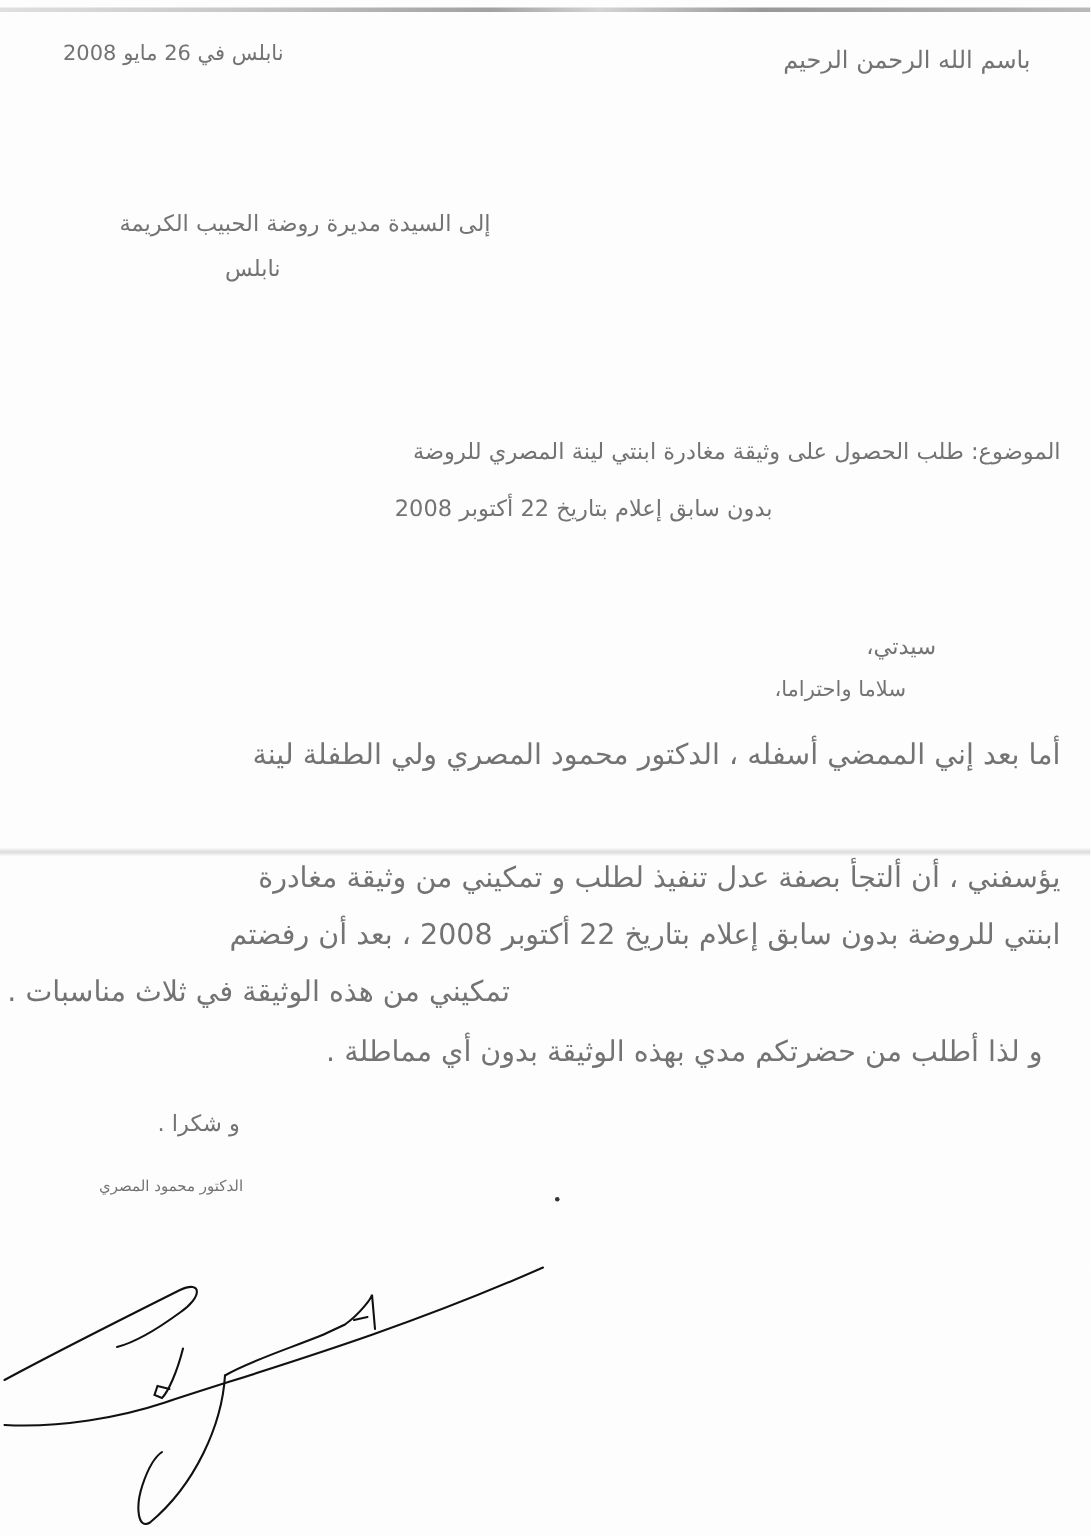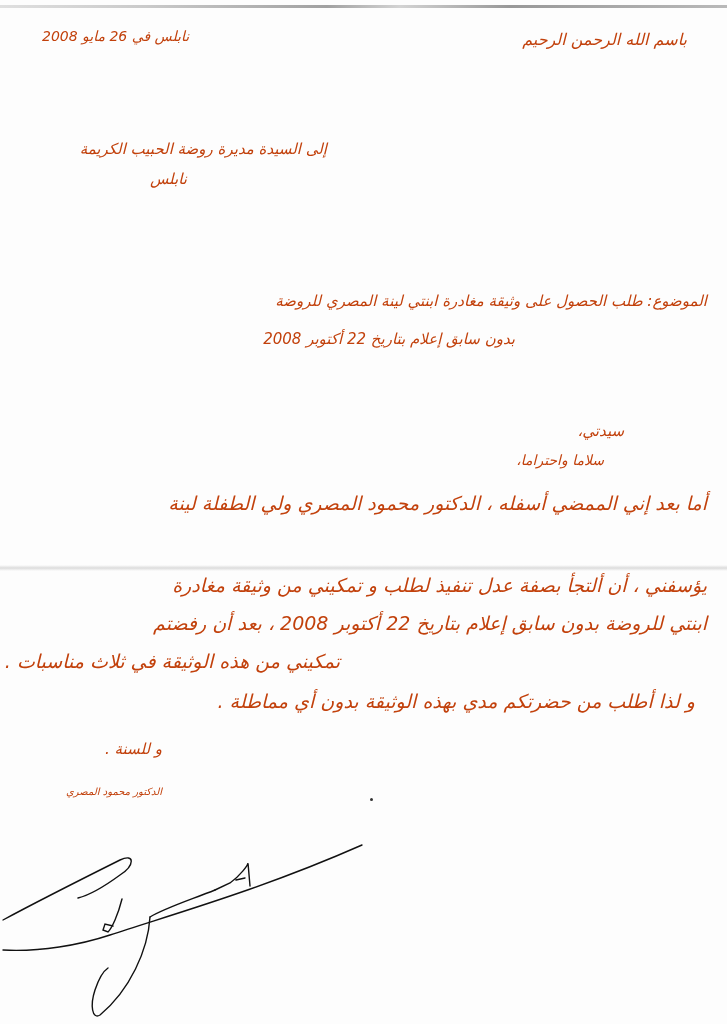--- a/index.html
+++ b/index.html
@@ -16,22 +16,21 @@
     background: linear-gradient(90deg, #d8d8d8 0%, #bdbdbd 20%, #8a8a8a 45%, #c9c9c9 55%, #7f7f7f 70%, #a8a8a8 100%);
     opacity: .8;
   }
   .fold {
     position: absolute; left: 0; top: 565px; width: 727px; height: 6px;
     background: linear-gradient(180deg, rgba(200,200,200,0) 0%, rgba(180,180,180,.45) 50%, rgba(200,200,200,0) 100%);
   }
   .hand {
     position: absolute; direction: rtl; white-space: nowrap;
     font-family: "DejaVu Sans", sans-serif;
-    font-size: 15px; color: #c2410c; letter-spacing: 0.2px;
-    font-style: italic;
+    font-size: 15px; color: #737373; letter-spacing: 0.2px;
   }
   .basmala { right: 40px; top: 30px; font-size: 16px; }
   .date { left: 42px; top: 28px; font-size: 14px; }
   .addr1 { right: 400px; top: 140px; font-size: 15px; margin-left: 44px; }
   .addr2 { left: 150px; top: 170px; font-size: 15px; }
   .subj1 { right: 20px; top: 292px; font-size: 15px; }
   .subj2 { right: 212px; top: 330px; font-size: 15px; text-align: center; }
   .greet { right: 103px; top: 422px; font-size: 15px; }
   .salute { right: 123px; top: 452px; font-size: 14px; }
   .body { right: 20px; font-size: 19px; }
@@ -64,21 +63,21 @@
   <div class="hand greet">سيدتي،</div>
   <div class="hand salute">سلاما واحتراما،</div>
 
   <div class="hand body l1">أما بعد إني الممضي أسفله ، الدكتور محمود المصري ولي الطفلة لينة</div>
   <div class="fold"></div>
   <div class="hand body l3">يؤسفني ، أن ألتجأ بصفة عدل تنفيذ لطلب و تمكيني من وثيقة مغادرة</div>
   <div class="hand body l4">ابنتي للروضة بدون سابق إعلام بتاريخ 22 أكتوبر 2008 ، بعد أن رفضتم</div>
   <div class="hand body l5">تمكيني من هذه الوثيقة في ثلاث مناسبات .</div>
   <div class="hand body l6">و لذا أطلب من حضرتكم مدي بهذه الوثيقة بدون أي مماطلة .</div>
 
-  <div class="hand thanks">و للسنة .</div>
+  <div class="hand thanks">و شكرا .</div>
   <div class="hand name">الدكتور محمود المصري</div>
   <div class="dot"></div>
 
   <svg class="signature" viewBox="0 0 400 200">
     <g fill="none" stroke="#111" stroke-width="1.4" stroke-linecap="round">
       <path d="M3,100 C40,80 90,55 120,40 C135,33 135,45 120,55 C105,66 90,75 78,78"></path>
       <path d="M3,130 C40,132 80,125 110,115 C170,95 260,70 362,25"></path>
       <path d="M122,79 C118,95 112,108 108,112 L103,110 L105,104 L113,106"></path>
       <path d="M150,97 C148,130 130,170 100,195 C92,200 90,185 95,170 C100,155 105,150 108,148"></path>
       <path d="M150,97 C165,88 190,80 215,70"></path>

